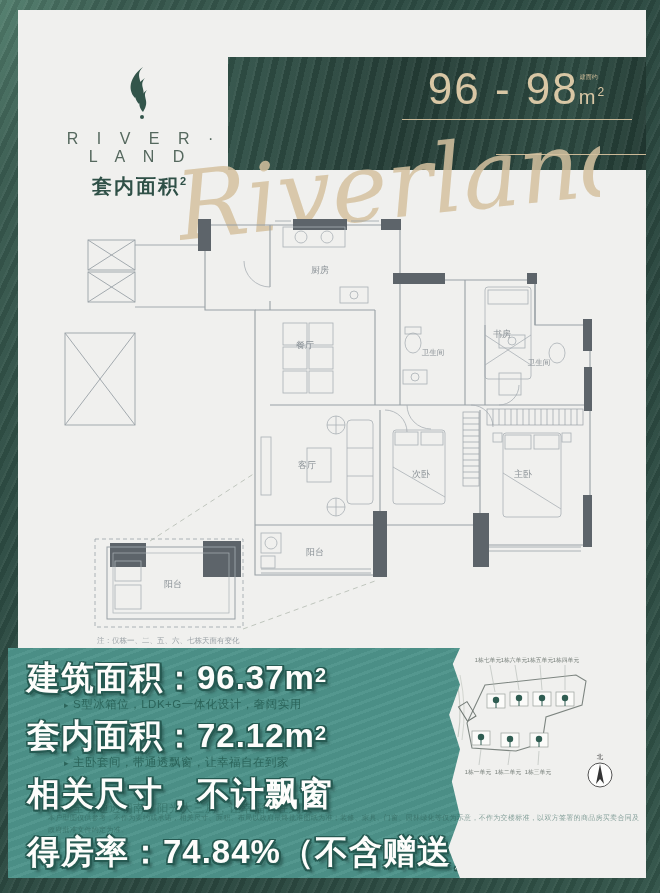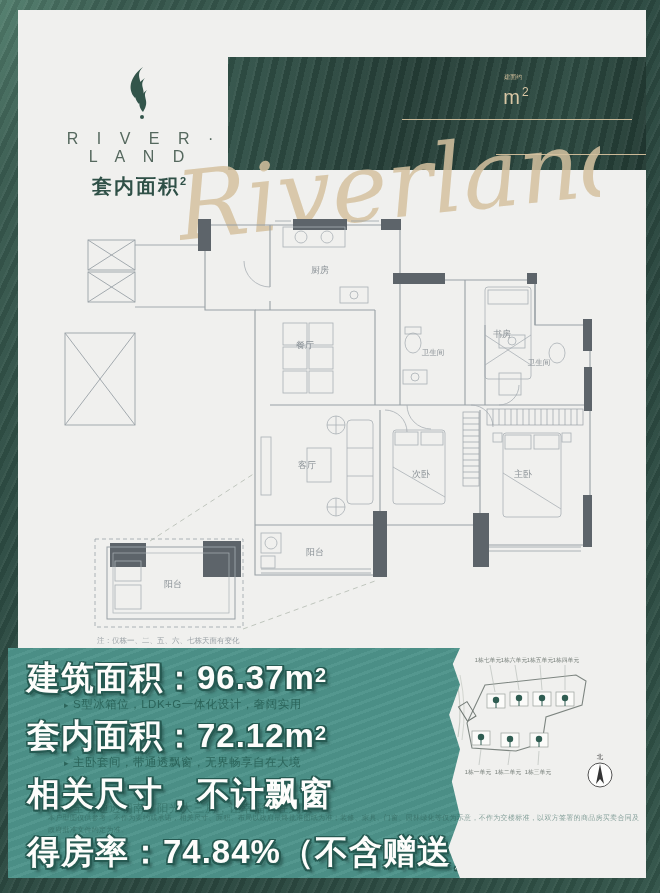--- a/index.html
+++ b/index.html
@@ -95,21 +95,21 @@
       <path d="M29 24 C23 31, 33 34, 25 46 C18 38, 22 29, 29 24 Z" fill="#33554b"></path>
       <circle cx="24" cy="51" r="2" fill="#33554b"></circle>
     </svg>
     <div class="en">R I V E R · L A N D</div>
     <div class="cn"><span>套内面积</span><sup>2</sup></div>
   </div>
 
   <div class="banner">
     <div class="banner-inner">
       <div class="area-line">
-        <span class="area-unit"><span class="area-note">建面约</span><span>m</span><sup>2</sup></span>
+        <span>96 - 98</span><span class="area-unit"><span class="area-note">建面约</span><span>m</span><sup>2</sup></span>
       </div>
       <div class="gold-rule"></div>
     </div>
     <div class="gold-rule2"></div>
   </div>
 
   <svg class="script-wm" viewBox="0 0 420 190">
     <text x="0" y="135" font-family="'DejaVu Serif','Liberation Serif',serif" font-style="italic" font-size="95" fill="#d5c2a0" opacity="0.85" transform="rotate(-6 0 135)">Riverland</text>
   </svg>
 
@@ -342,21 +342,21 @@
       <circle cx="152" cy="130" r="12" fill="#fdfdfc" stroke="#555" stroke-width="1"></circle>
       <polygon points="152,119 148,139 152,134 156,139" fill="#333"></polygon>
     </g>
   </svg>
 
   <div class="stats">
     <div class="stat-big" style="top:8px;"><span>建筑面积：96.37m</span><span class="sq">2</span></div>
     <div class="stat-bullet" style="top:49px;"><span class="arrow">▸</span><span>S型冰箱位，LDK+G一体化设计，奢阔实用</span></div>
 
     <div class="stat-big" style="top:66px;"><span>套内面积：72.12m</span><span class="sq">2</span></div>
-    <div class="stat-bullet" style="top:107px;"><span class="arrow">▸</span><span>主卧套间，带通透飘窗，无界畅享自在大境</span></div>
+    <div class="stat-bullet" style="top:107px;"><span class="arrow">▸</span><span>主卧套间，带通透飘窗，让幸福自在到家</span></div>
 
     <div class="stat-bullet ghost" style="top:122px;margin-top:31px;"><span class="arrow">▸</span><span>全明通透朝南，阳光大三房，让幸福自在到家</span></div>
     <div class="stat-big" style="top:124px;">相关尺寸，不计飘窗</div>
 
     <div class="stat-big" style="top:182px;">得房率：74.84%（不含赠送）</div>
   </div>
 
   <div class="fine-print">本户型图仅供参考，不作为要约或承诺，相关尺寸、面积、布局以政府最终批准图纸为准；装修、家具、门窗、园林绿化等仅为示意，不作为交楼标准，以双方签署的商品房买卖合同及政府批准文件约定为准。</div>
 </div>
 

